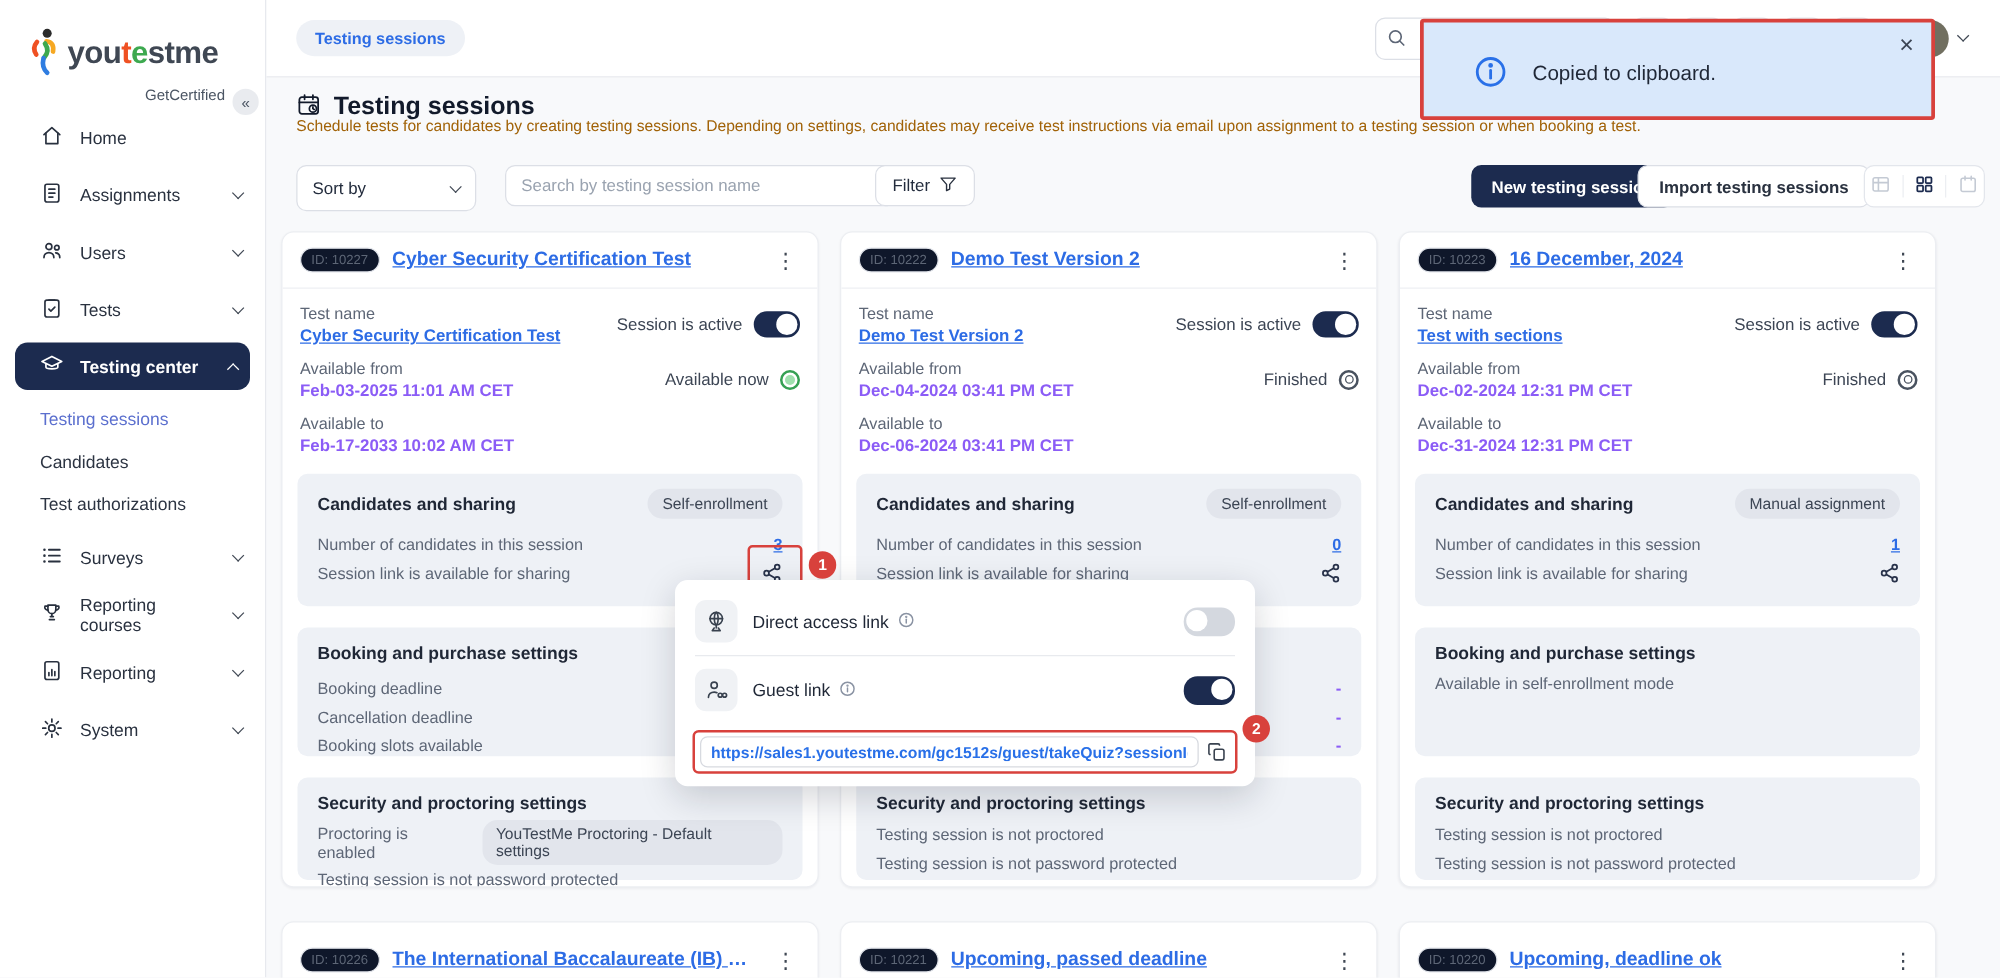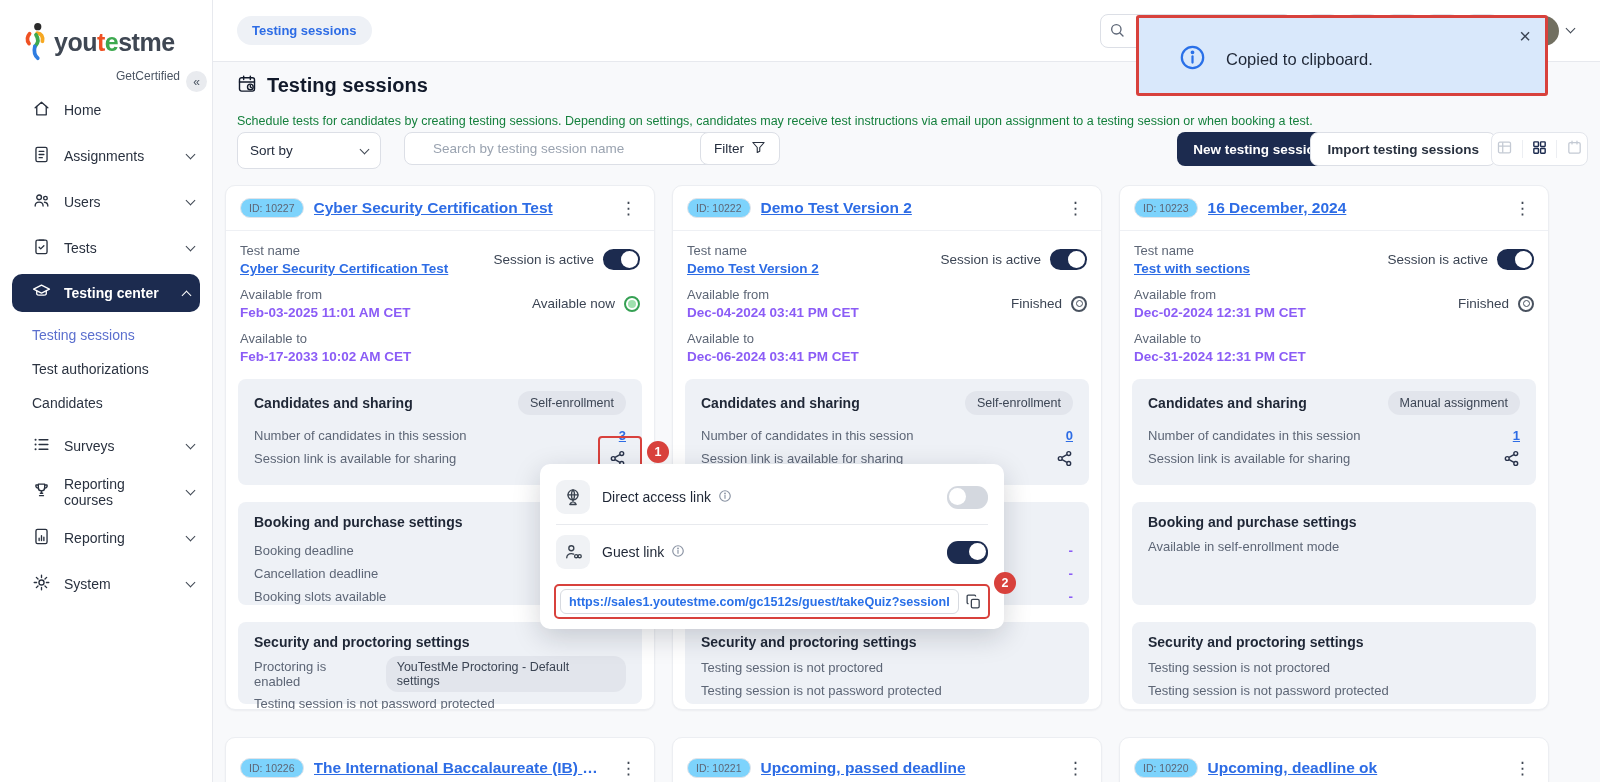--- a/index.html
+++ b/index.html
@@ -42,43 +42,43 @@
   .tb-search input { border:none; outline:none; flex:1; width:60px; font-size:13px; font-family:inherit; }
   .ghost-btn { position:absolute; top:14px; width:36px; height:36px; border:1px solid #e3e6ec;
     border-radius:10px; background:#fff; }
   .avatar { position:absolute; right:41px; top:16px; width:30px; height:30px; border-radius:50%;
     background:#716f60; cursor:pointer; }
   .avatar-chev { position:absolute; right:26px; top:28px; }
   
   .content { position:absolute; left:213px; top:62px; right:0; bottom:0; }
   .page-head { position:absolute; left:24px; top:12px; display:flex; align-items:center; gap:10px; }
   .page-title { font-size:20px; font-weight:bold; color:#121a2b; }
-  .page-sub { position:absolute; left:24px; top:52px; font-size:12.5px; color:#15803d; }
+  .page-sub { position:absolute; left:24px; top:32px; font-size:12.5px; color:#a16207; }
   .ctrl-row { position:absolute; left:24px; top:70px; right:24px; height:34px; }
   .sortby { position:absolute; left:0; top:0; width:144px; height:37px; border:1px solid #dcdfe6; border-radius:8px;
     background:#fff; display:flex; align-items:center; justify-content:space-between; padding:0 12px; font-size:13.5px; cursor:pointer; }
   .search-box { position:absolute; left:167px; top:0; width:314px; height:33px; border:1px solid #dcdfe6; border-radius:8px;
-    background:#fff; display:flex; align-items:center; padding:0 28px; }
+    background:#fff; display:flex; align-items:center; padding:0 12px; }
   .search-box input { border:none; outline:none; width:100%; font-size:13.5px; font-family:inherit; color:#232c3d; }
   .search-box input::placeholder { color:#9aa3b0; }
   .filter-btn { position:absolute; left:463px; top:0; height:33px; border:1px solid #dcdfe6; border-radius:8px;
     background:#fff; display:flex; align-items:center; gap:7px; padding:0 13px; font-size:13.5px; cursor:pointer; }
   .btn-new { position:absolute; right:237px; top:0; height:34px; background:#1c2b4f; color:#fff; font-weight:bold;
     font-size:13.5px; border:none; border-radius:8px; padding:0 16px; cursor:pointer; font-family:inherit; }
   .btn-import { position:absolute; right:80px; top:0; height:34px; background:#fff; color:#29313f; font-weight:bold;
     font-size:13.5px; border:1px solid #dcdfe6; border-radius:8px; padding:0 16px; cursor:pointer; font-family:inherit; }
   .view-group { position:absolute; right:-12px; top:0; height:34px; width:97px; border:1px solid #e3e6ec; border-radius:8px;
     background:#fff; display:flex; align-items:center; justify-content:space-around; }
   .vg-sep { width:1px; height:18px; background:#eceef2; }
   
   .cards-grid { position:absolute; left:12px; top:123px; display:grid;
     grid-template-columns:430px 430px 430px; grid-template-rows:525px 220px; column-gap:17px; row-gap:27px; }
   .card { background:#fff; border:1px solid #eceef2; border-radius:10px; box-shadow:0 1px 2px rgba(16,24,40,.05); overflow:hidden; }
   .card-head { display:flex; align-items:center; gap:10px; padding:0 14px; height:45px; border-bottom:1px solid #eef0f4; }
-  .id-pill { font-size:10.5px; color:#5d6676; border:1px solid #e1e4ea; background:#7dd3fc;
+  .id-pill { font-size:10.5px; color:#5d6676; border:1px solid #e1e4ea; background:#0f172a;
     padding:3px 8px; border-radius:10px; white-space:nowrap; }
   .card-title { font-size:15.5px; font-weight:bold; color:#2d6ce5; text-decoration:underline; cursor:pointer;
     flex:1; white-space:nowrap; overflow:hidden; text-overflow:ellipsis; }
   .kebab { color:#3f4753; font-size:17px; cursor:pointer; padding:0 3px; }
   .card-body { padding:12px 14px 4px; }
   .b-row { display:flex; justify-content:space-between; align-items:center; margin-bottom:11px; }
   .f-label { color:#5d6676; font-size:13px; margin-bottom:3px; }
   .f-link { color:#2d6ce5; font-size:13.5px; font-weight:bold; text-decoration:underline; cursor:pointer; }
   .f-value { color:#8b5cf6; font-size:13.5px; font-weight:bold; }
   .right-pair { display:flex; align-items:center; gap:9px; color:#3c4554; font-size:13.5px; }
@@ -186,22 +186,22 @@
     </div>
     <div class="nav-item active">
       <span><svg width="19" height="19" viewBox="0 0 24 24" fill="none" stroke="#fff" stroke-width="1.7" stroke-linecap="round" stroke-linejoin="round">
             <path d="M2 9l10-5 10 5-10 5-10-5z"></path>
             <path d="M6 11.5V15c0 2 12 2 12 0v-3.5"></path>
           </svg></span>
       <span class="lbl">Testing center</span>
       <span class="chev up white"></span>
     </div>
     <div class="sub-item current">Testing sessions</div>
+    <div class="sub-item">Candidates</div>
     <div class="sub-item">Test authorizations</div>
-    <div class="sub-item">Candidates</div>
     <div style="height:6px"></div>
     <div class="nav-item">
       <span><svg width="19" height="19" viewBox="0 0 24 24" fill="none" stroke="#29313f" stroke-width="1.9" stroke-linecap="round">
             <path d="M4.5 6h.01M4.5 12h.01M4.5 18h.01" stroke-width="2.6"></path>
             <path d="M9 6h11M9 12h11M9 18h11"></path>
           </svg></span>
       <span class="lbl">Surveys</span>
       <span class="chev"></span>
     </div>
     <div class="nav-item">

